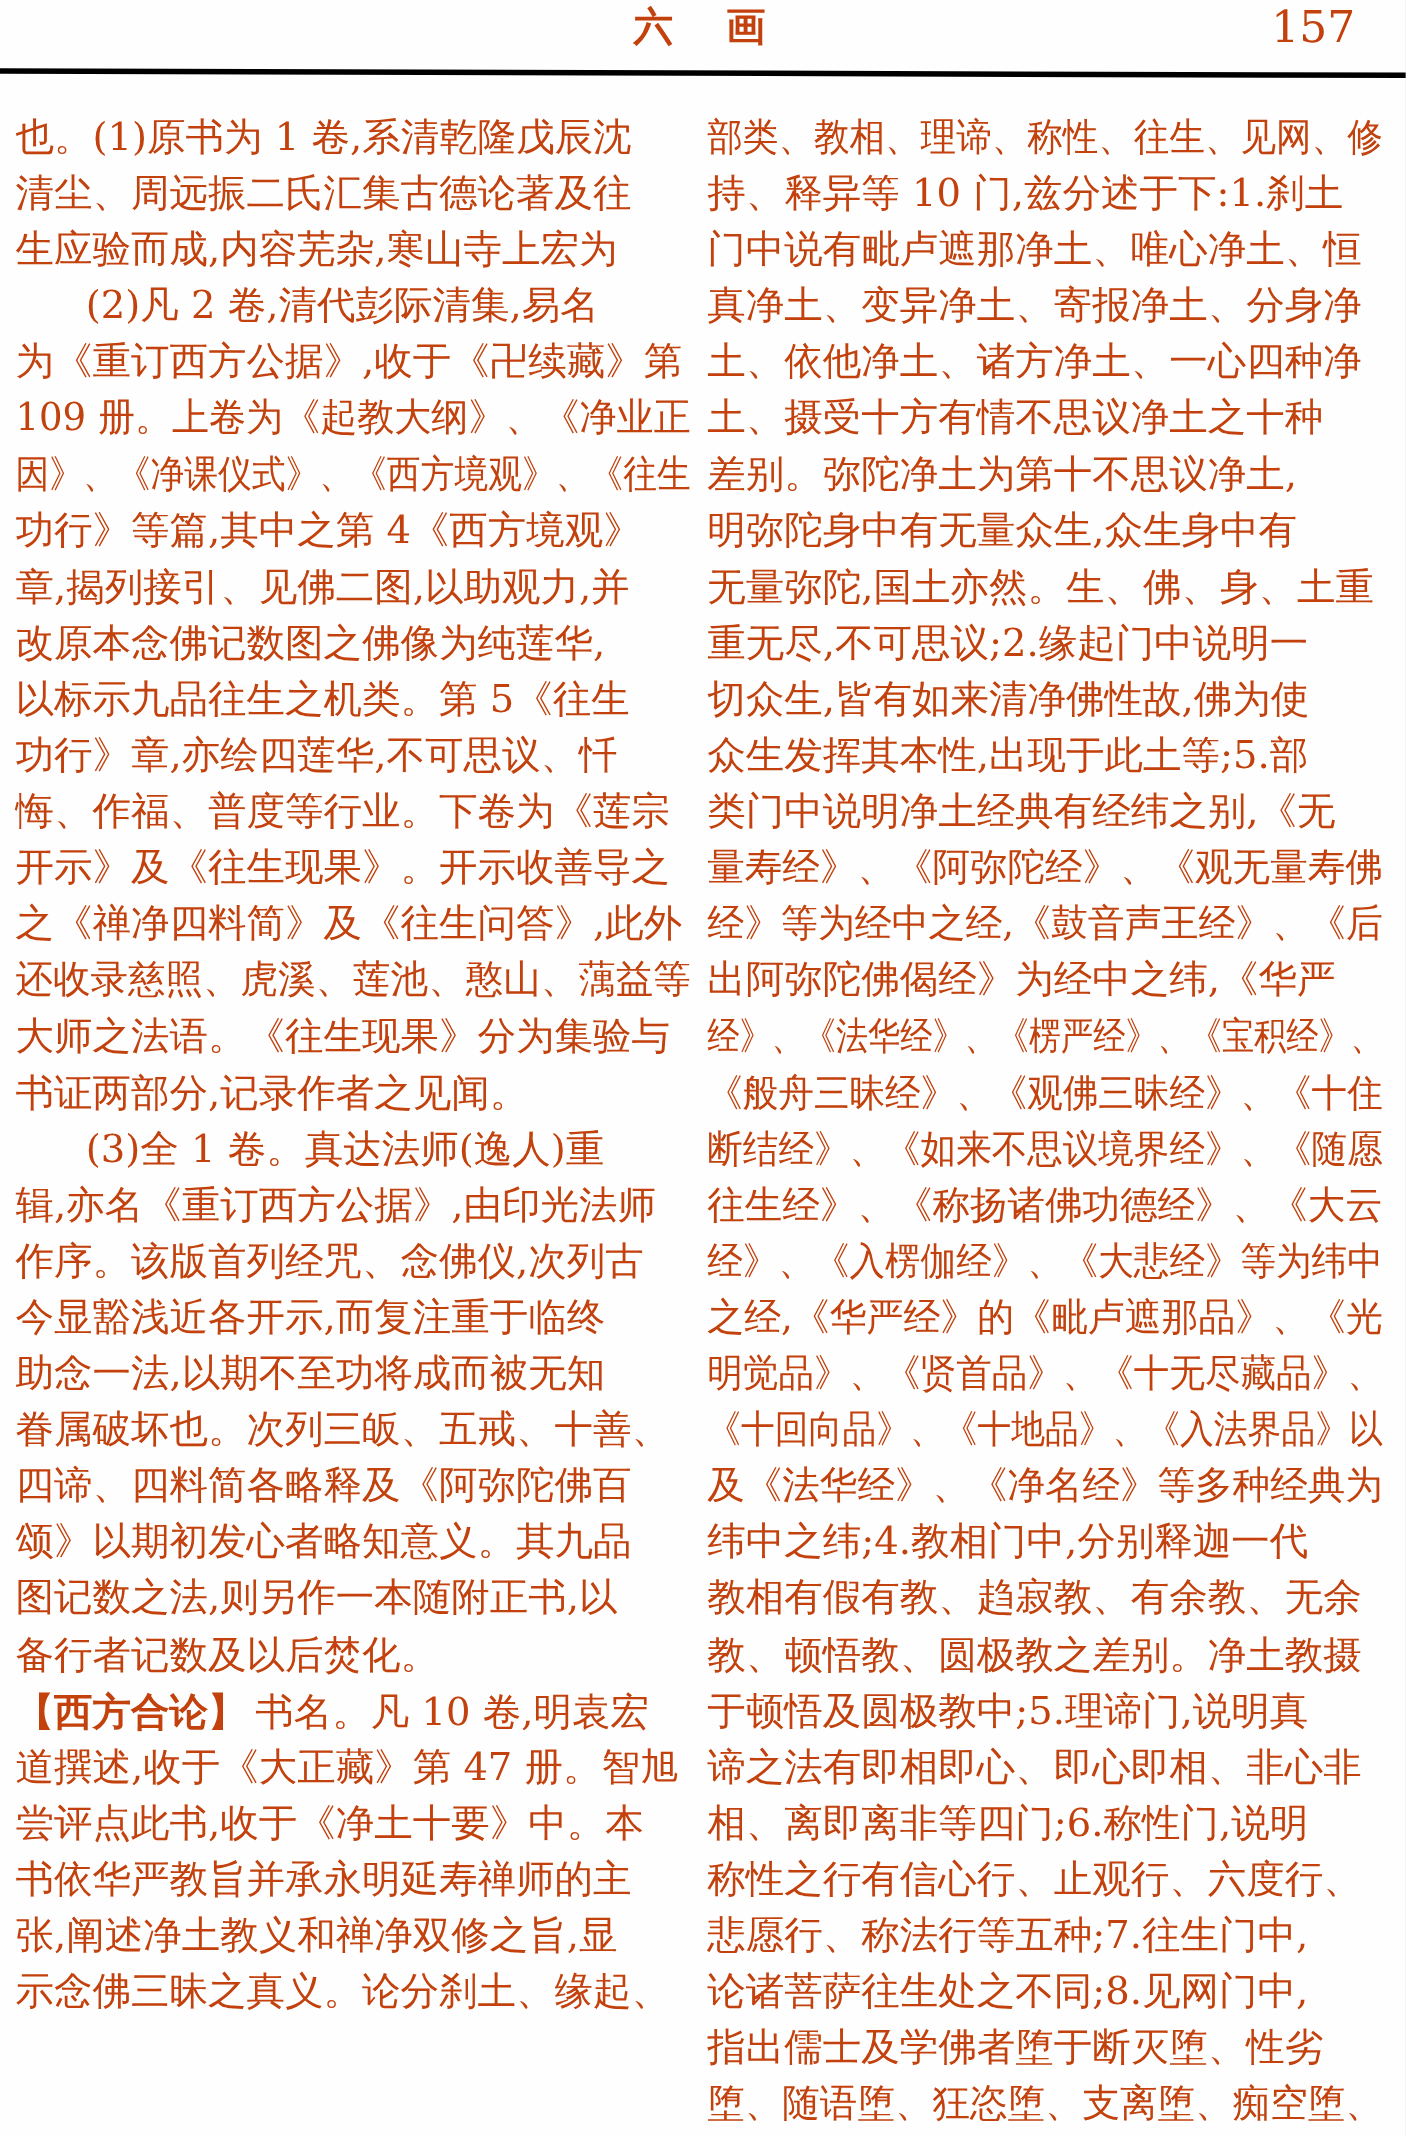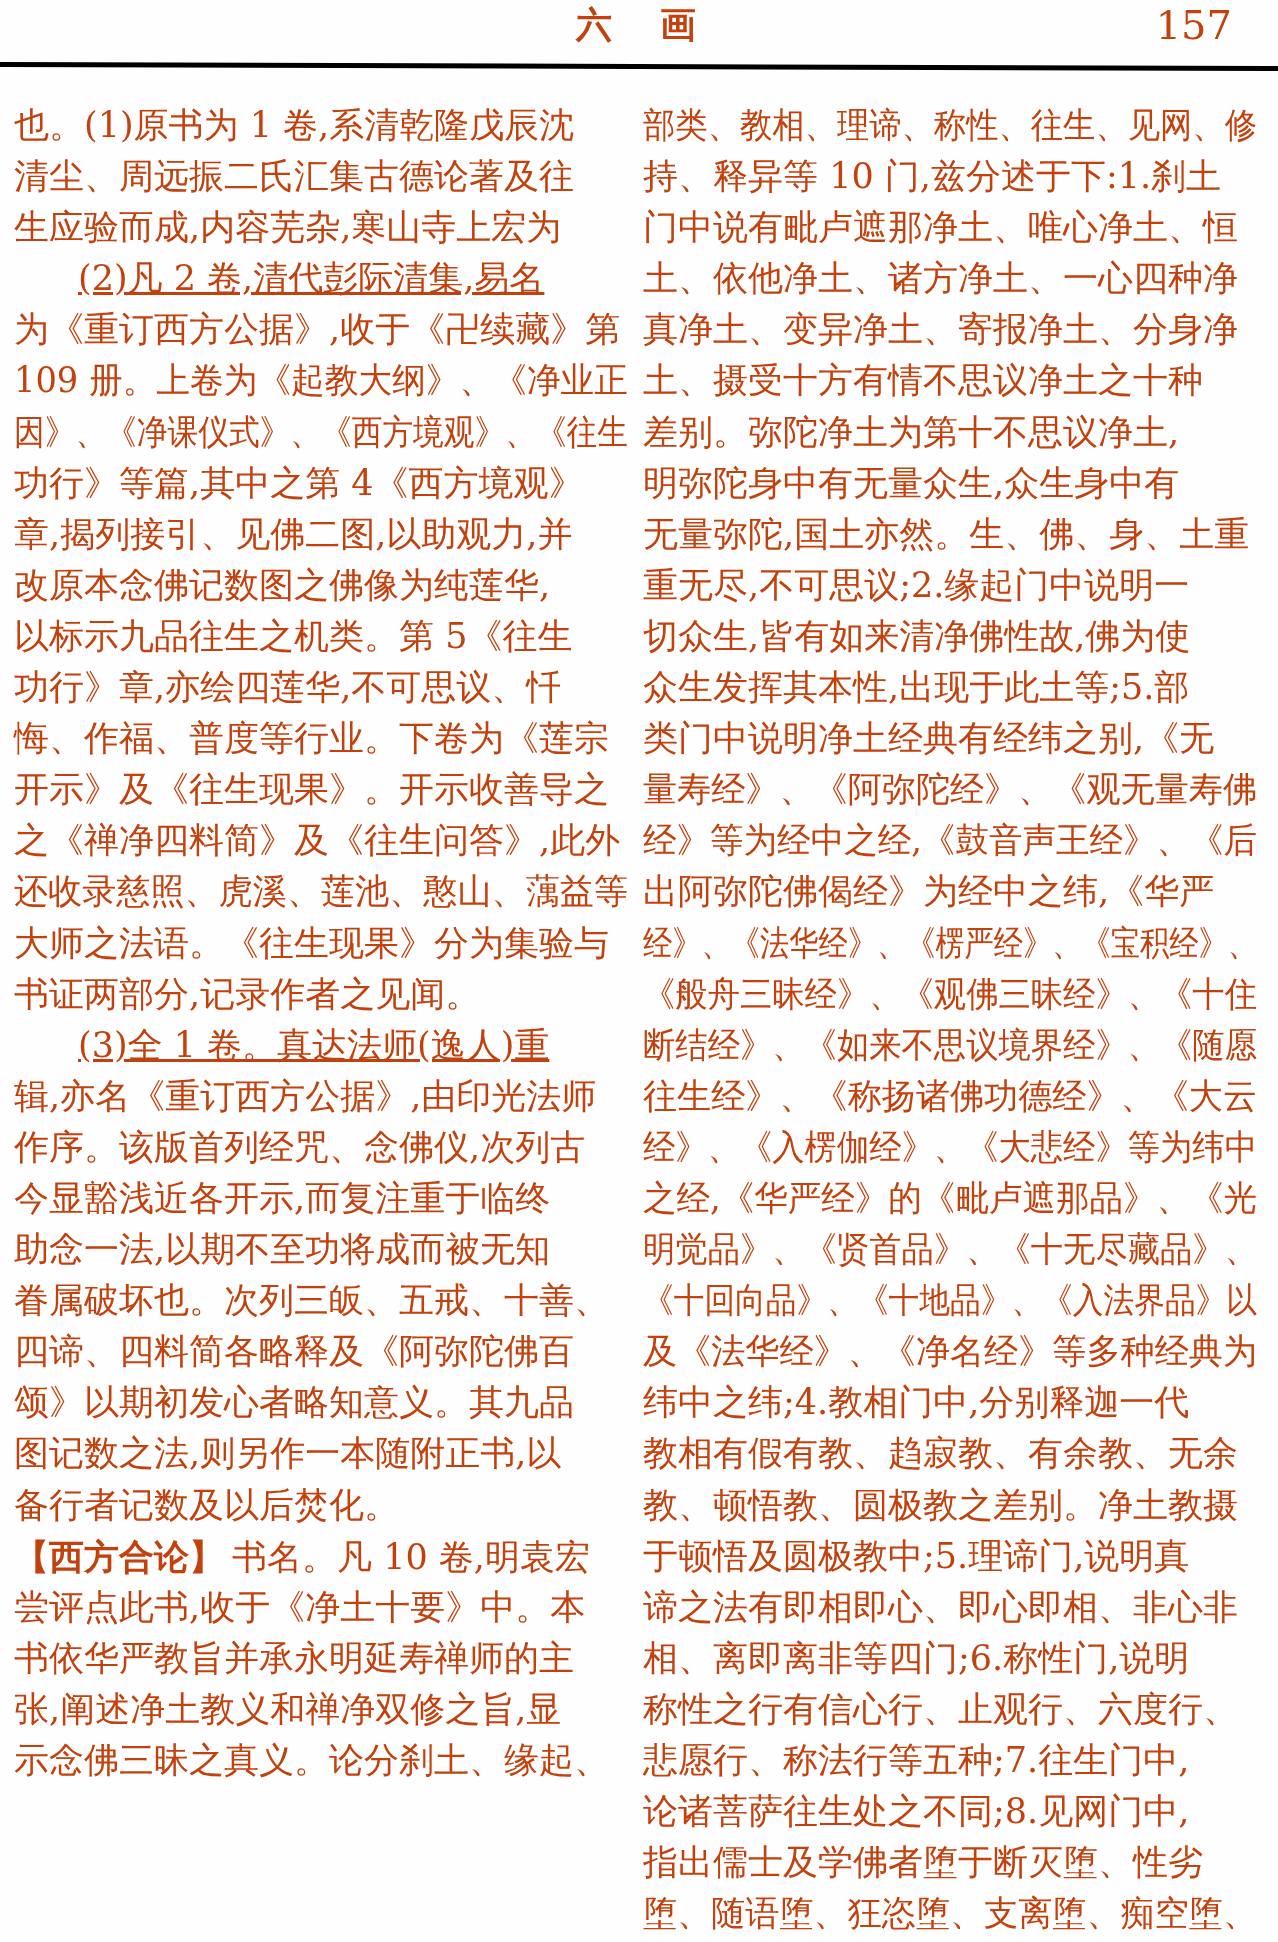--- a/index.html
+++ b/index.html
@@ -50,21 +50,21 @@
     flex: 1 1 0;
     min-width: 0;
   }
   .line {
     height: 51.1px;
     line-height: 51.1px;
     font-size: 35px;
     white-space: nowrap;
     overflow: visible;
   }
-  .line.indent { padding-left: 64px; text-decoration: underline; }
+  .line.indent { padding-left: 64px; }
   .headword {
     font-weight: bold;
     margin-right: 8px;
   }
 </style>
 </head>
 <body>
 
 <div class="page">
   <div class="header-title">六　画</div>
@@ -94,31 +94,32 @@
         <div class="line">辑,亦名《重订西方公据》,由印光法师</div>
         <div class="line">作序。该版首列经咒、念佛仪,次列古</div>
         <div class="line">今显豁浅近各开示,而复注重于临终</div>
         <div class="line">助念一法,以期不至功将成而被无知</div>
         <div class="line">眷属破坏也。次列三皈、五戒、十善、</div>
         <div class="line">四谛、四料简各略释及《阿弥陀佛百</div>
         <div class="line">颂》以期初发心者略知意义。其九品</div>
         <div class="line">图记数之法,则另作一本随附正书,以</div>
         <div class="line short">备行者记数及以后焚化。</div>
         <div class="line"><span class="headword">【西方合论】</span>书名。凡 10 卷,明袁宏</div>
+        <div class="line">道撰述,收于《大正藏》第 47 册。智旭</div>
         <div class="line">尝评点此书,收于《净土十要》中。本</div>
         <div class="line">书依华严教旨并承永明延寿禅师的主</div>
         <div class="line">张,阐述净土教义和禅净双修之旨,显</div>
         <div class="line">示念佛三昧之真义。论分刹土、缘起、</div>
       </section>
     <section class="column" id="col-right">
         <div class="line" style="transform: scaleX(0.923308); transform-origin: left center;">部类、教相、理谛、称性、往生、见网、修</div>
         <div class="line">持、释异等 10 门,兹分述于下:1.刹土</div>
         <div class="line">门中说有毗卢遮那净土、唯心净土、恒</div>
+        <div class="line">真净土、变异净土、寄报净土、分身净</div>
         <div class="line">土、依他净土、诸方净土、一心四种净</div>
-        <div class="line">真净土、变异净土、寄报净土、分身净</div>
         <div class="line">土、摄受十方有情不思议净土之十种</div>
         <div class="line">差别。弥陀净土为第十不思议净土,</div>
         <div class="line">明弥陀身中有无量众生,众生身中有</div>
         <div class="line">无量弥陀,国土亦然。生、佛、身、土重</div>
         <div class="line">重无尽,不可思议;2.缘起门中说明一</div>
         <div class="line">切众生,皆有如来清净佛性故,佛为使</div>
         <div class="line">众生发挥其本性,出现于此土等;5.部</div>
         <div class="line">类门中说明净土经典有经纬之别,《无</div>
         <div class="line" style="transform: scaleX(0.974603); transform-origin: left center;">量寿经》、《阿弥陀经》、《观无量寿佛</div>
         <div class="line" style="transform: scaleX(0.957878); transform-origin: left center;">经》等为经中之经,《鼓音声王经》、《后</div>

